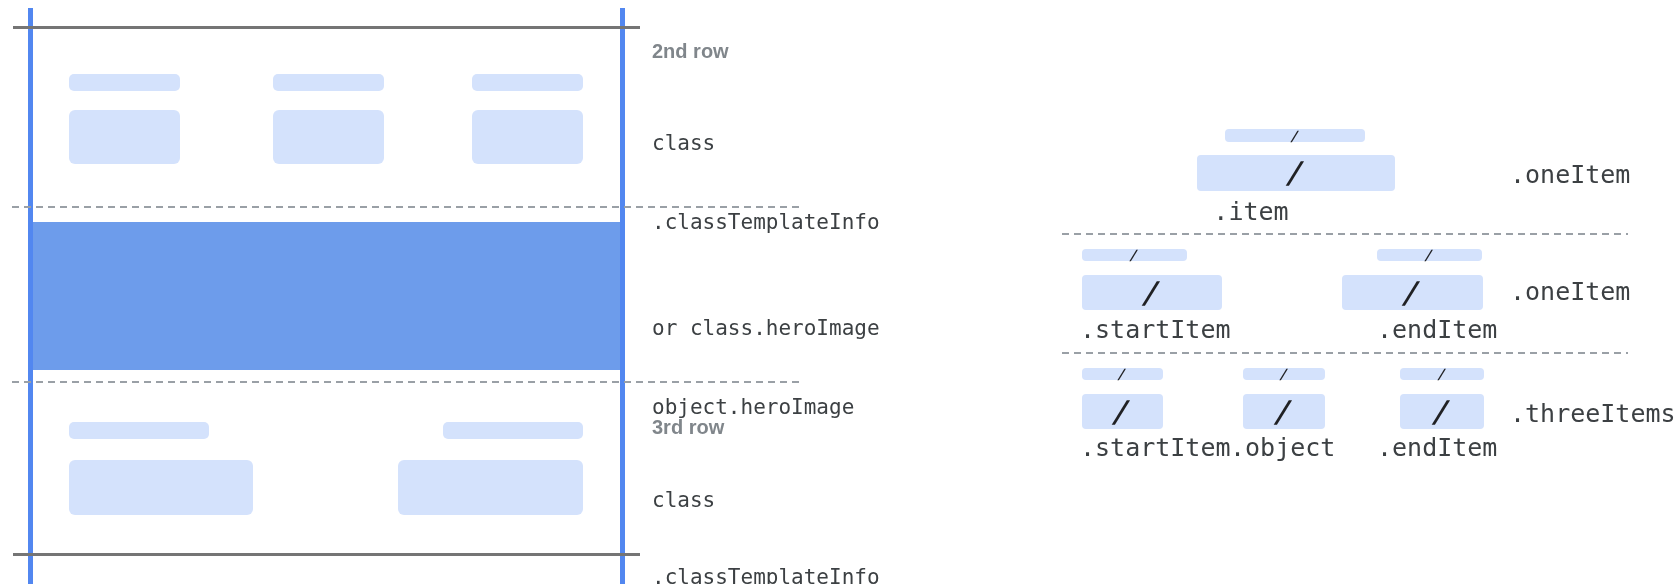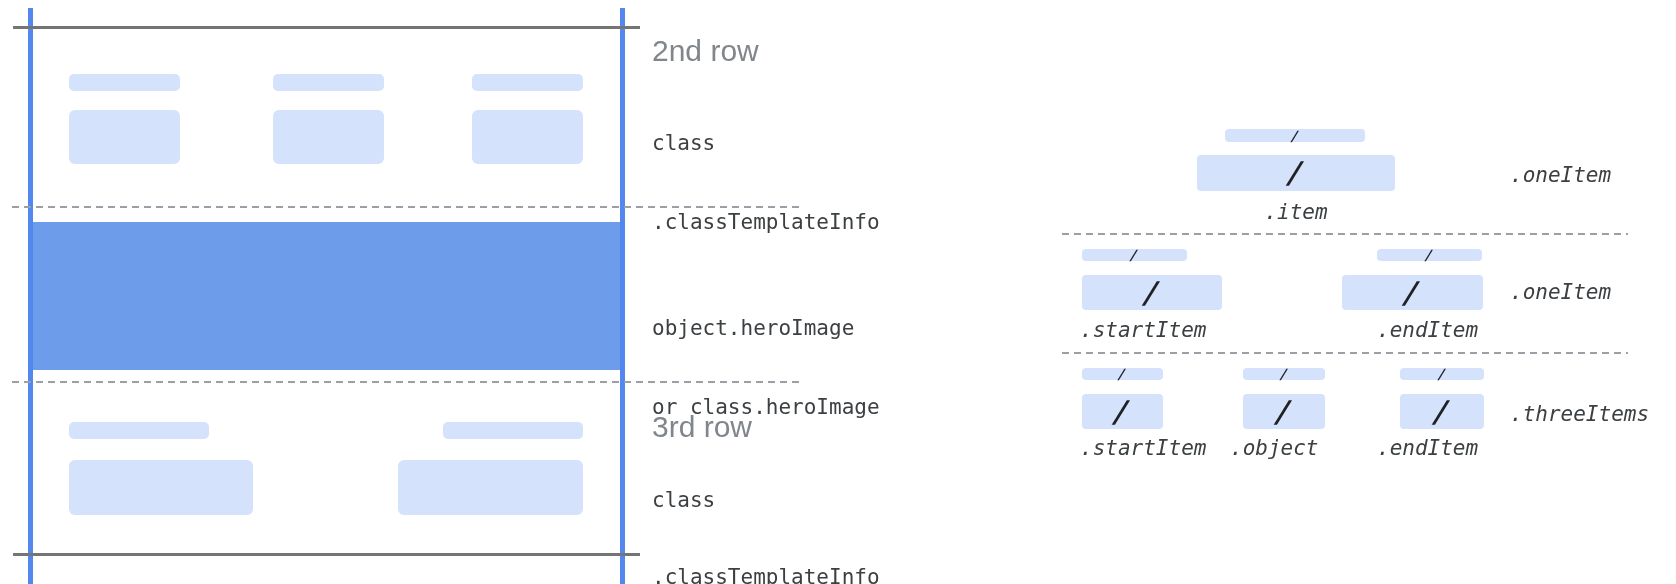--- a/index.html
+++ b/index.html
@@ -33,32 +33,32 @@
     display:flex;align-items:center;justify-content:center;
   }
   .slash{
     font-family:"DejaVu Sans Mono","Liberation Mono",monospace;
     font-weight:bold;font-style:italic;color:var(--slash-color);
     line-height:1;transform:skewX(-6deg);
   }
   .slash-lg{font-size:30px;}
   .slash-sm{font-size:14px;}
   .heading{
-    position:absolute;font-size:30px;line-height:30px;font-weight:normal;
+    position:absolute;font-size:20px;line-height:30px;font-weight:bold;
     color:var(--heading-gray);letter-spacing:0;white-space:nowrap;
   }
   .code{
     position:absolute;font-family:"DejaVu Sans Mono","Liberation Mono",monospace;
     font-size:21px;color:var(--code-text);white-space:pre;
   }
   .codeblock div{line-height:31px;}
   .codeblock-tight div{line-height:29px;}
   .mono-label{
     position:absolute;font-family:"DejaVu Sans Mono","Liberation Mono",monospace;
-    font-size:21px;line-height:22px;color:var(--code-text);white-space:nowrap;font-style:italic;
+    font-size:25px;line-height:22px;color:var(--code-text);white-space:nowrap;
   }
   .centered{text-align:center;}
 </style>
 </head>
 <body>
 
 <div class="canvas">
 
   <div class="vline" style="left:28px;top:8px;height:576px"></div>
   <div class="vline" style="left:620px;top:8px;height:576px"></div>
@@ -82,40 +82,40 @@
   <div class="bar" style="left:443px;top:422px;width:140px;height:17px"></div>
   <div class="box" style="left:398px;top:460px;width:185px;height:55px"></div>
 
   <div class="heading" style="left:652px;top:36px">2nd row</div>
   <div class="code codeblock" style="left:652px;top:80px">
     <div>class</div>
     <div>.classTemplateInfo</div>
   </div>
 
   <div class="code codeblock" style="left:652px;top:265px">
+    <div>or class.heroImage</div>
     <div>object.heroImage</div>
-    <div>or class.heroImage</div>
   </div>
 
   <div class="heading" style="left:652px;top:412px">3rd row</div>
   <div class="code codeblock-tight" style="left:652px;top:438px">
     <div>class</div>
     <div>.classTemplateInfo</div>
     
     
   </div>
 
   <div>
     <div class="slashbar" style="left:1225px;top:129px;width:140px;height:13px">
       <span class="slash slash-sm">/</span>
     </div>
     <div class="slashbar" style="left:1197px;top:155px;width:198px;height:36px">
       <span class="slash slash-lg">/</span>
     </div>
-    <div class="mono-label centered" style="left:1197px;top:201px;width:198px">.item</div>
+    <div class="mono-label centered" style="left:1152px;top:201px;width:198px">.item</div>
     <div class="mono-label" style="left:1510px;top:164px">.oneItem</div>
   </div>
 
   <div class="dashline" style="left:1062px;top:233px;width:566px"></div>
 
   <div>
     <div class="slashbar" style="left:1082px;top:249px;width:105px;height:12px">
       <span class="slash slash-sm">/</span>
     </div>
     <div class="slashbar" style="left:1082px;top:275px;width:140px;height:35px">

